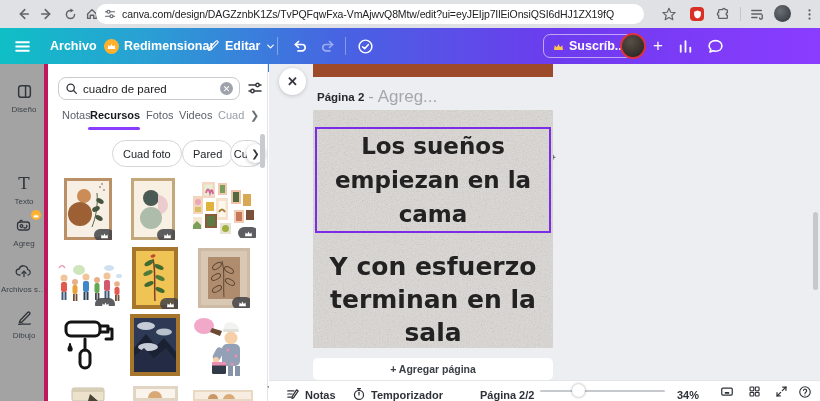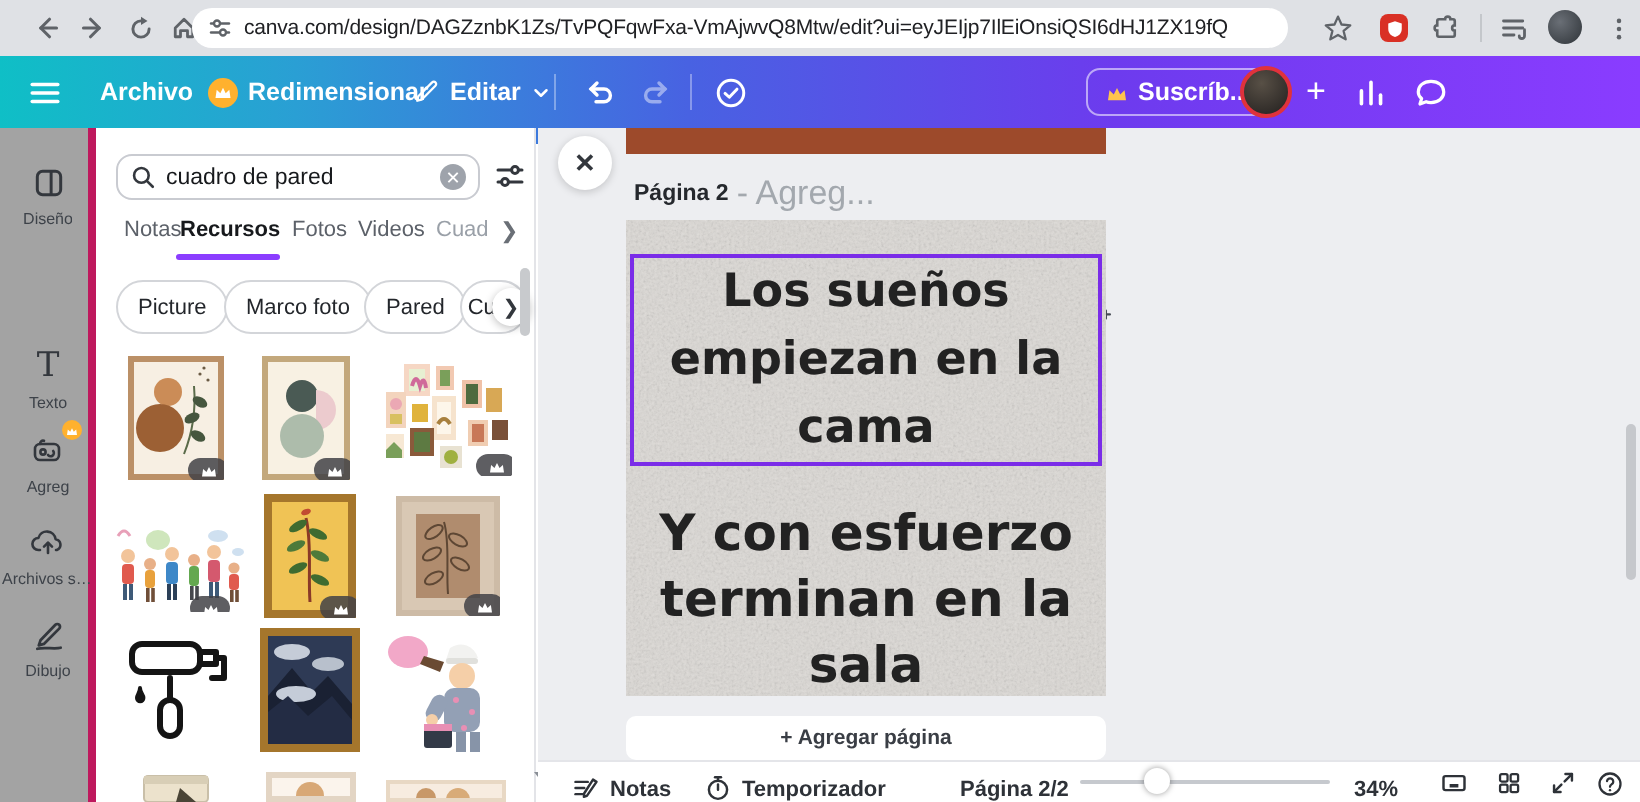--- a/index.html
+++ b/index.html
@@ -300,25 +300,22 @@
     </span>
 
     <span class="tab" style="left:14px">Notas</span>
     <span class="tab active" style="left:42px">Recursos</span>
     <span class="tab" style="left:98px">Fotos</span>
     <span class="tab" style="left:131px">Videos</span>
     <span class="tab dim" style="left:170px">Cuad</span>
     <span id="tabs-chev">❯</span>
     <div id="tab-underline"></div>
 
-    <div class="chip" style="left:10px">
-        <span>Picture</span>
-      </div>
     <div class="chip" style="left:64px">
-        <span>Marco foto</span>
+        <span>Cuad foto</span>
       </div>
     <div class="chip" style="left:134px">
         <span>Pared</span>
       </div>
     <div class="chip" style="left:182px;width:34px">
         <span>Cuad</span>
       </div>
     <div id="chips-more">❯</div>
     <div id="panel-scrollbar"></div>
     <div id="panel-bottom-chev"></div>

